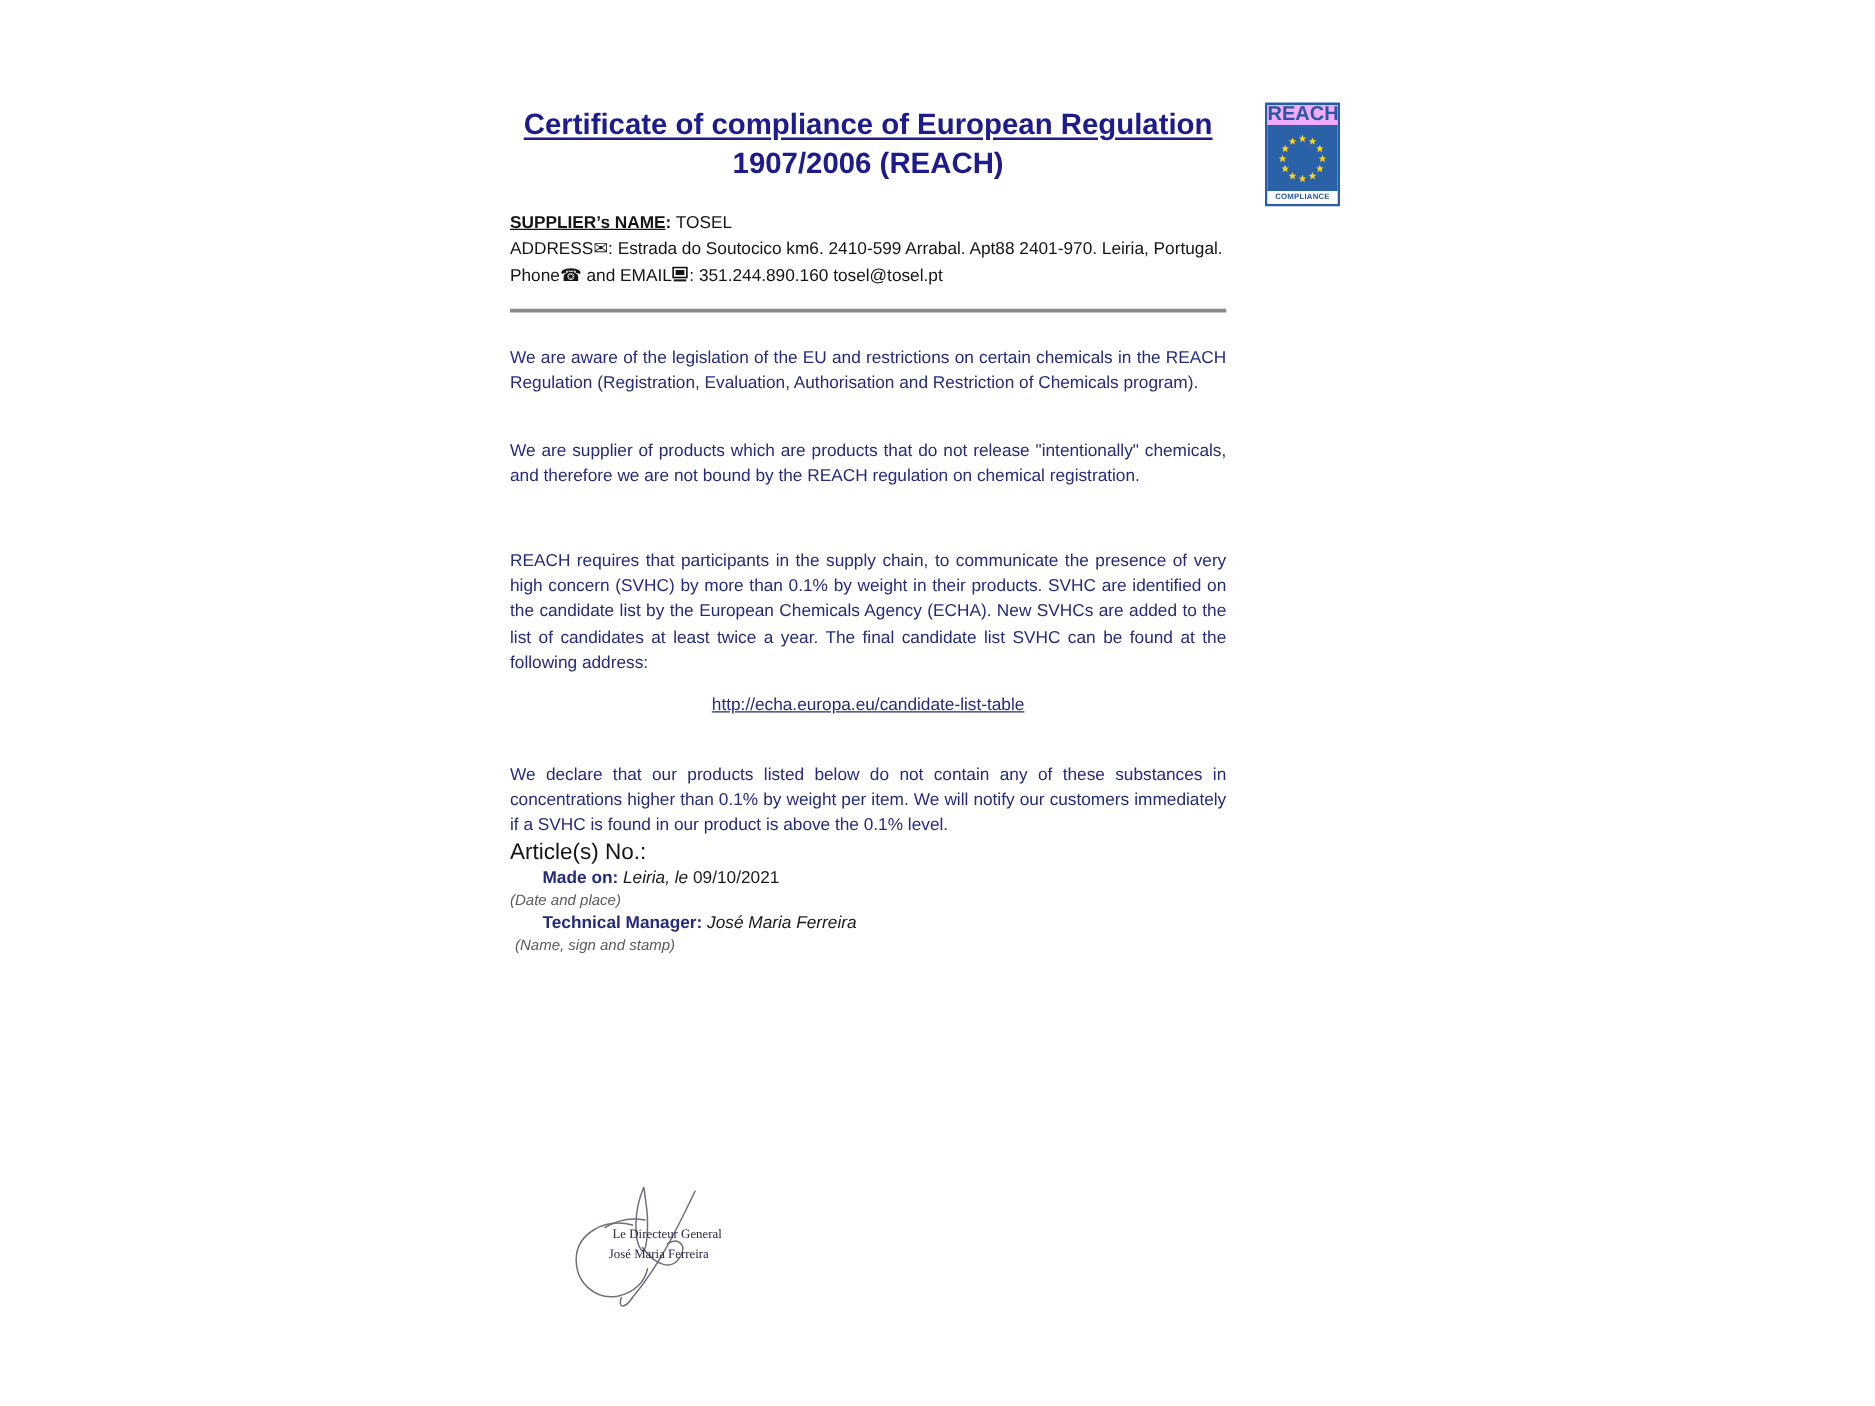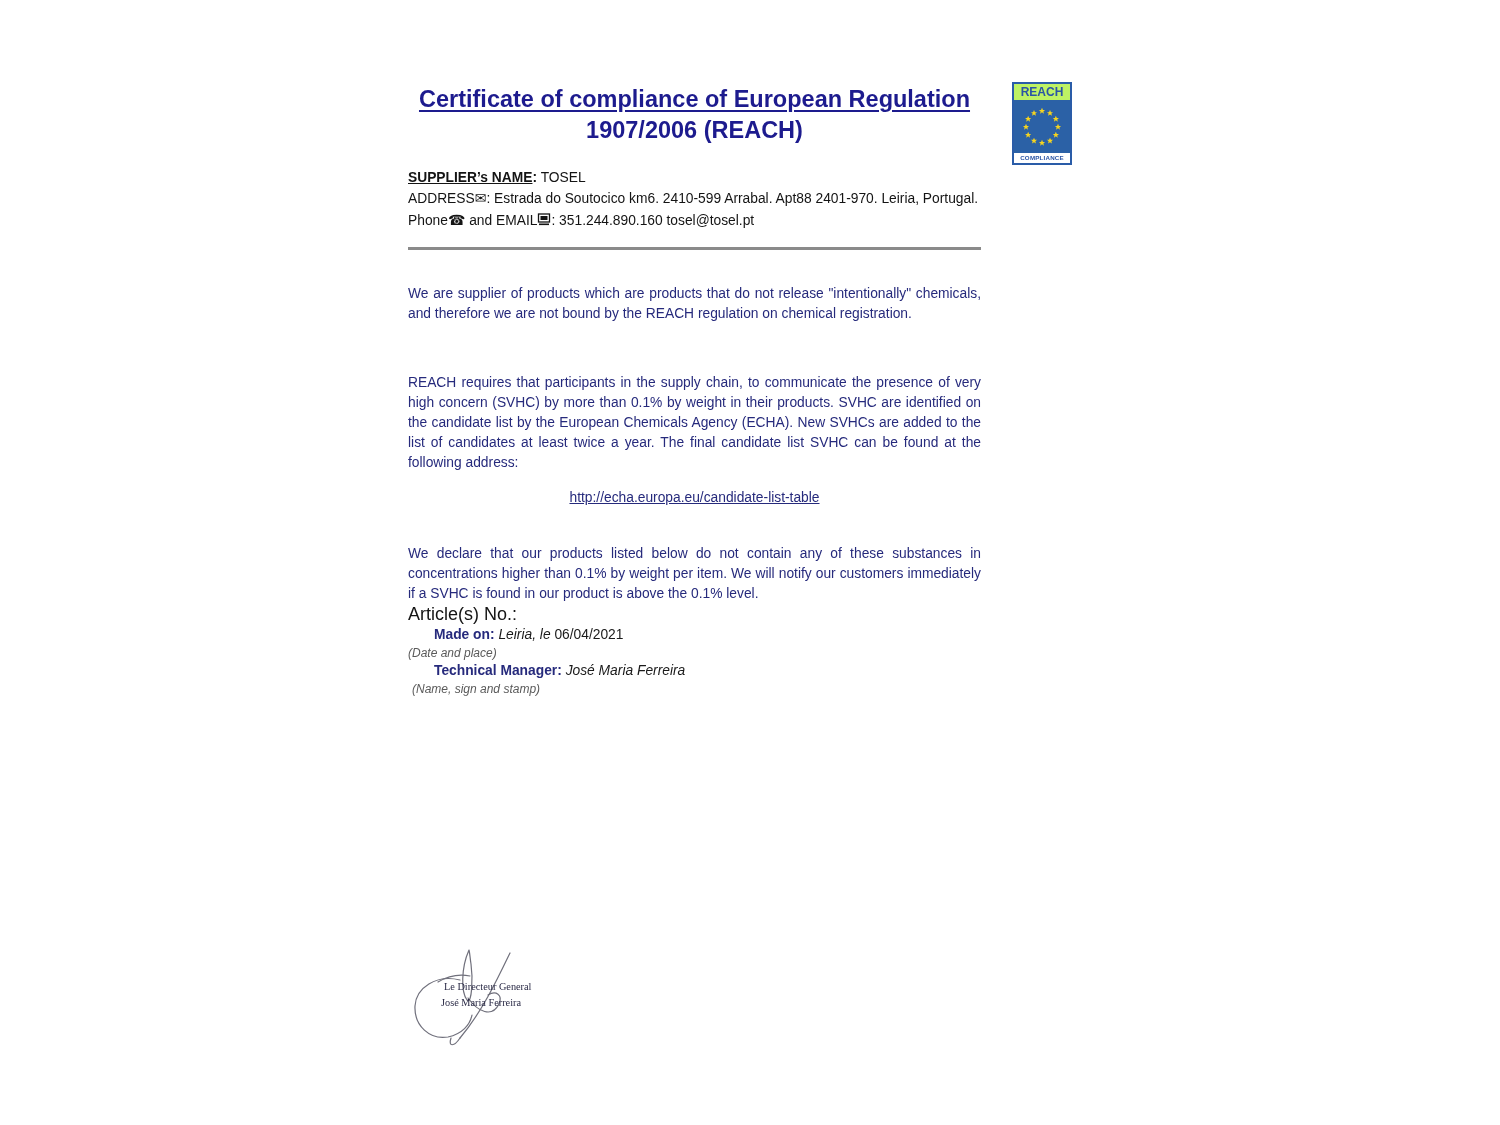--- a/index.html
+++ b/index.html
@@ -22,27 +22,27 @@
   .mt26{margin-top:26px;} .mt30{margin-top:14px;} .mt34{margin-top:34px;}
   .mt36{margin-top:36px;} .mt44{margin-top:48px;} .mt56{margin-top:56px;} .mt16{margin-top:16px;}
   .link-line{text-align:center;font-size:13.8px;line-height:20px;}
   .link-line a{color:#262a7c;text-decoration:underline;}
   .article{color:#141414;font-size:18px;line-height:20px;margin:0;}
   .sign-line{font-size:13.8px;line-height:21px;color:#1a1a1a;margin:0;}
   .sign-line .navy-b{color:#262a7c;font-weight:bold;padding-left:26px;}
   .ital{font-style:italic;}
   .note{color:#5a5a5a;font-style:italic;font-size:12px;line-height:14px;margin:1px 0 0 0;}
   .note.indent{padding-left:4px;}
-  .signature{position:absolute;left:408px;top:946px;width:130px;height:110px;}
+  .signature{position:absolute;left:454px;top:946px;width:130px;height:110px;}
   .sig-text{font-family:"Liberation Serif",serif;font-size:10.3px;fill:#2a2a46;}
   .logo{position:absolute;left:1012px;top:82px;width:60px;height:83px;
         border:2px solid #2a5ca8;box-sizing:border-box;background:#ffffff;
         display:flex;flex-direction:column;}
   .logo-top{height:16px;line-height:16px;text-align:center;color:#2a55a5;
-            font-weight:bold;font-size:12px;background:#bef264;}
+            font-weight:bold;font-size:16px;background:#f0abfc;}
   .logo-stars{flex:1;background:#2b61a6;display:flex;align-items:center;justify-content:center;}
   .logo-bottom{height:10px;line-height:10px;text-align:center;color:#2a55a5;
                font-weight:bold;font-size:6.2px;letter-spacing:0.2px;background:#ffffff;}
 </style>
 </head>
 <body>
 
 <div class="doc">
 
   <h1 class="title">
@@ -56,37 +56,38 @@
     <p><span>ADDRESS</span><span class="glyph">✉</span><span>: Estrada do Soutocico km6. 2410-599 Arrabal. Apt88 2401-970. Leiria, Portugal.</span></p>
     <p><span>Phone</span><span class="glyph">☎</span><span> and EMAIL</span><svg class="pc-icon" width="14" height="13" viewBox="0 0 14 13">
           <rect x="1.5" y="1" width="11" height="8" fill="none" stroke="#141414" stroke-width="1.3"></rect>
           <rect x="3.5" y="3" width="7" height="4" fill="#141414"></rect>
           <rect x="2" y="10.5" width="10" height="1.6" fill="#141414"></rect>
         </svg><span>: 351.244.890.160 tosel@tosel.pt</span></p>
   </div>
 
   <hr class="sep">
 
+  <p class="para mt26">We are aware of the legislation of the EU and restrictions on certain chemicals in the REACH Regulation (Registration, Evaluation, Authorisation and Restriction of Chemicals program).</p>
 
   <p class="para mt34">We are supplier of products which are products that do not release "intentionally" chemicals, and therefore we are not bound by the REACH regulation on chemical registration.</p>
 
   <p class="para mt44">REACH requires that participants in the supply chain, to communicate the presence of very high concern (SVHC) by more than 0.1% by weight in their products. SVHC are identified on the candidate list by the European Chemicals Agency (ECHA). New SVHCs are added to the list of candidates at least twice a year. The final candidate list SVHC can be found at the following address:</p>
 
   <div class="link-line mt30">
     <a href="#">http://echa.europa.eu/candidate-list-table</a>
   </div>
 
   <p class="para mt36">We declare that our products listed below do not contain any of these substances in concentrations higher than 0.1% by weight per item. We will notify our customers immediately if a SVHC is found in our product is above the 0.1% level.</p>
 
   <p class="article mt30">Article(s) No.:</p>
 
   <p class="sign-line mt56">
     <span class="navy-b">Made on:</span>
     <span class="ital">Leiria, le</span>
-    <span>06/04/2021</span>
+    <span>09/10/2021</span>
   </p>
   <p class="note">(Date and place)</p>
 
   <p class="sign-line mt16">
     <span class="navy-b">Technical Manager:</span>
     <span class="ital">José Maria Ferreira</span>
   </p>
   <p class="note indent">(Name, sign and stamp)</p>
 
 </div>

